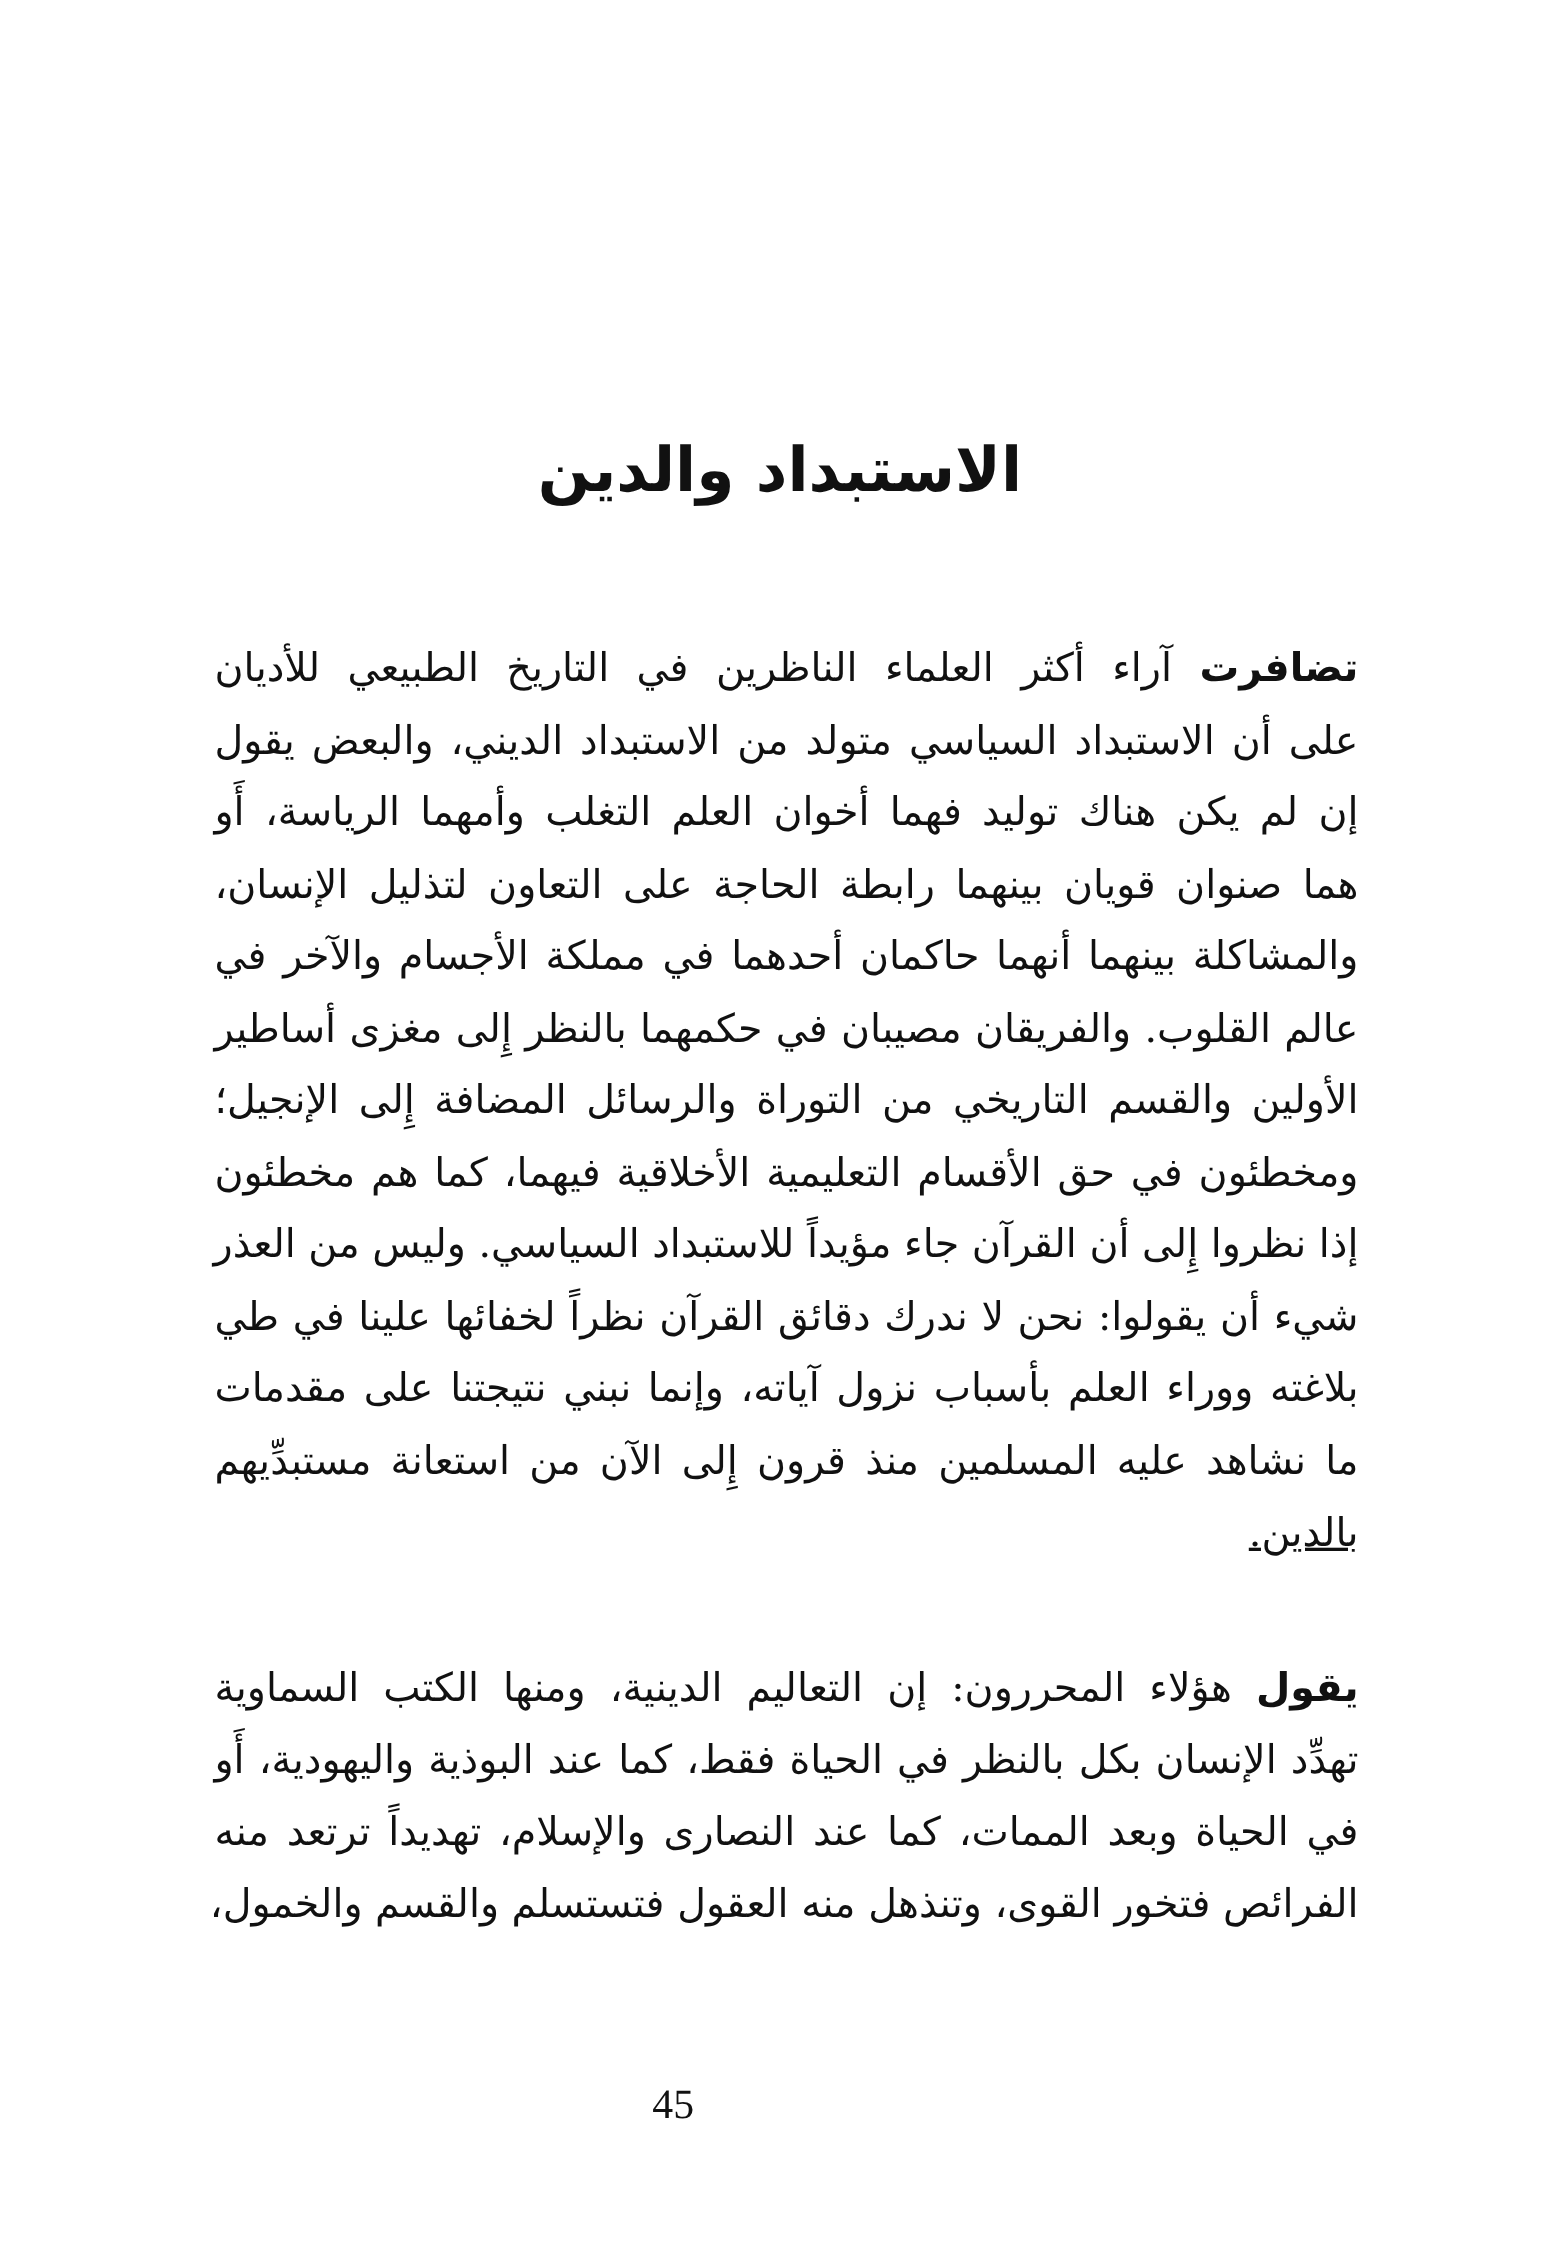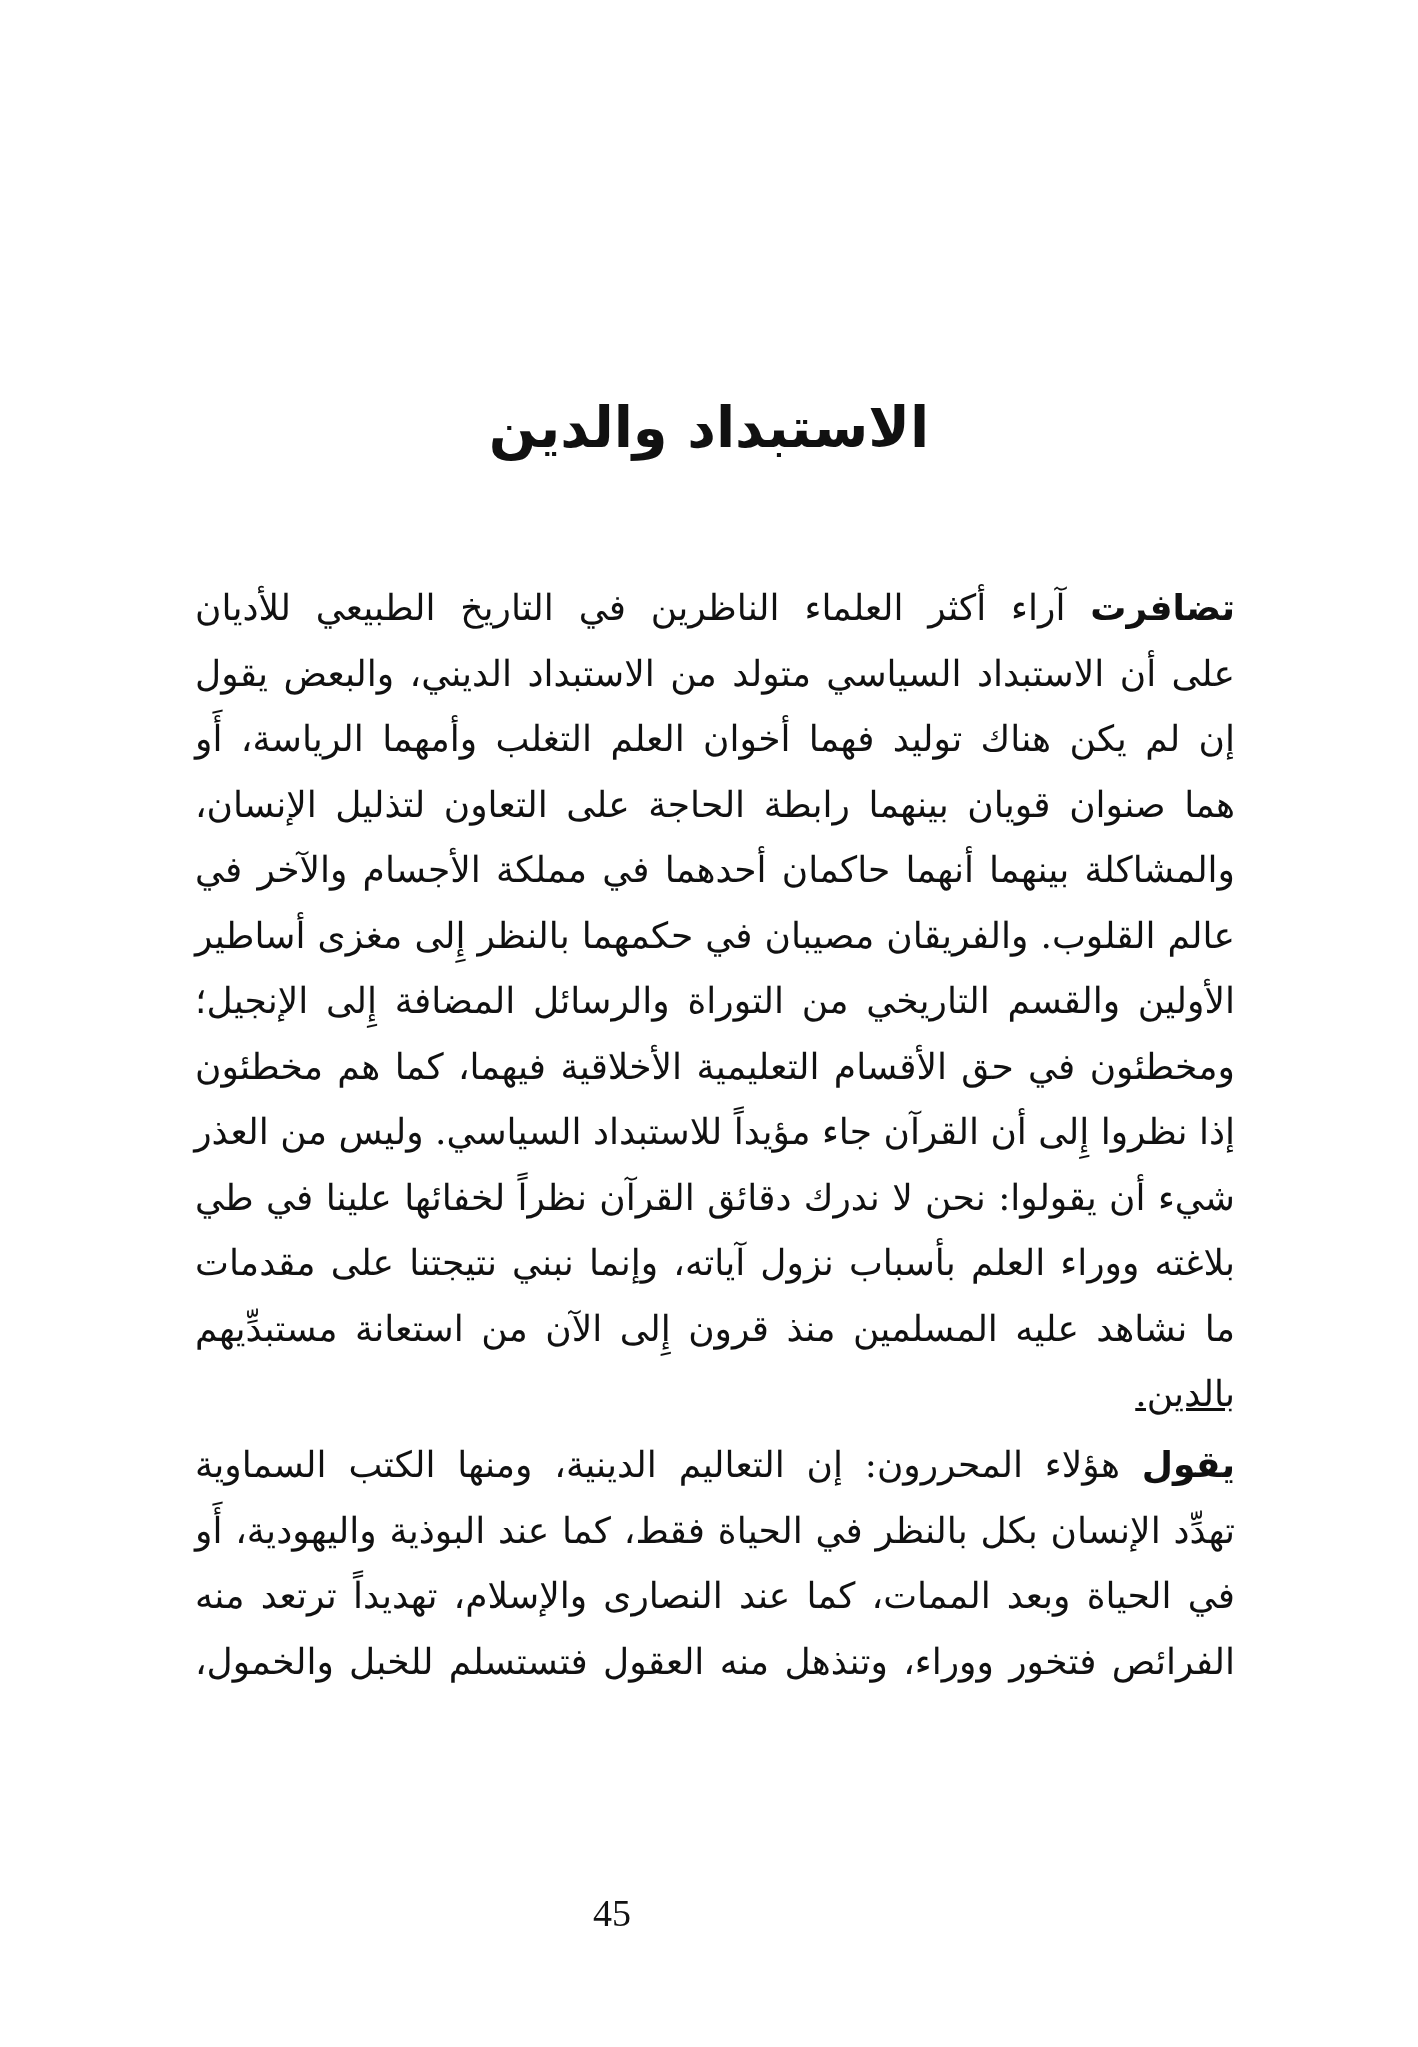--- a/index.html
+++ b/index.html
@@ -40,21 +40,21 @@
       left: 195px;
       width: 1040px;
       direction: rtl;
       text-align: justify;
       text-align-last: right;
       font-family: "DejaVu Serif", "Liberation Serif", serif;
       font-size: 36px;
       line-height: 65.5px;
     }
     .para-1 { top: 575px; }
-    .para-2 { top: 1432px; }
+    .para-2 { top: 1502px; }
     .line {
       display: block;
       white-space: nowrap;
       text-align: justify;
       text-align-last: justify;
       height: 65.5px;
       overflow: visible;
     }
     .line.last {
       text-align-last: right;
@@ -95,18 +95,18 @@
     <span class="line">شيء أن يقولوا: نحن لا ندرك دقائق القرآن نظراً لخفائها علينا في طي</span>
     <span class="line">بلاغته ووراء العلم بأسباب نزول آياته، وإنما نبني نتيجتنا على مقدمات</span>
     <span class="line">ما نشاهد عليه المسلمين منذ قرون إِلى الآن من استعانة مستبدِّيهم</span>
     <span class="line last">بالدين.</span>
   </div>
 
   <div class="text-block para-2">
     <span class="line"><span class="lead-word">يقول</span><span> هؤلاء المحررون: إن التعاليم الدينية، ومنها الكتب السماوية</span></span>
     <span class="line">تهدِّد الإنسان بكل بالنظر في الحياة فقط، كما عند البوذية واليهودية، أَو</span>
     <span class="line">في الحياة وبعد الممات، كما عند النصارى والإسلام، تهديداً ترتعد منه</span>
-    <span class="line">الفرائص فتخور ووراء، وتنذهل منه العقول فتستسلم للخبل والخمول،</span>
+    <span class="line">الفرائص فتخور القوى، وتنذهل منه العقول فتستسلم والقسم والخمول،</span>
   </div>
 
   <div class="page-number">45</div>
 
 </div>
 
 </body></html>

